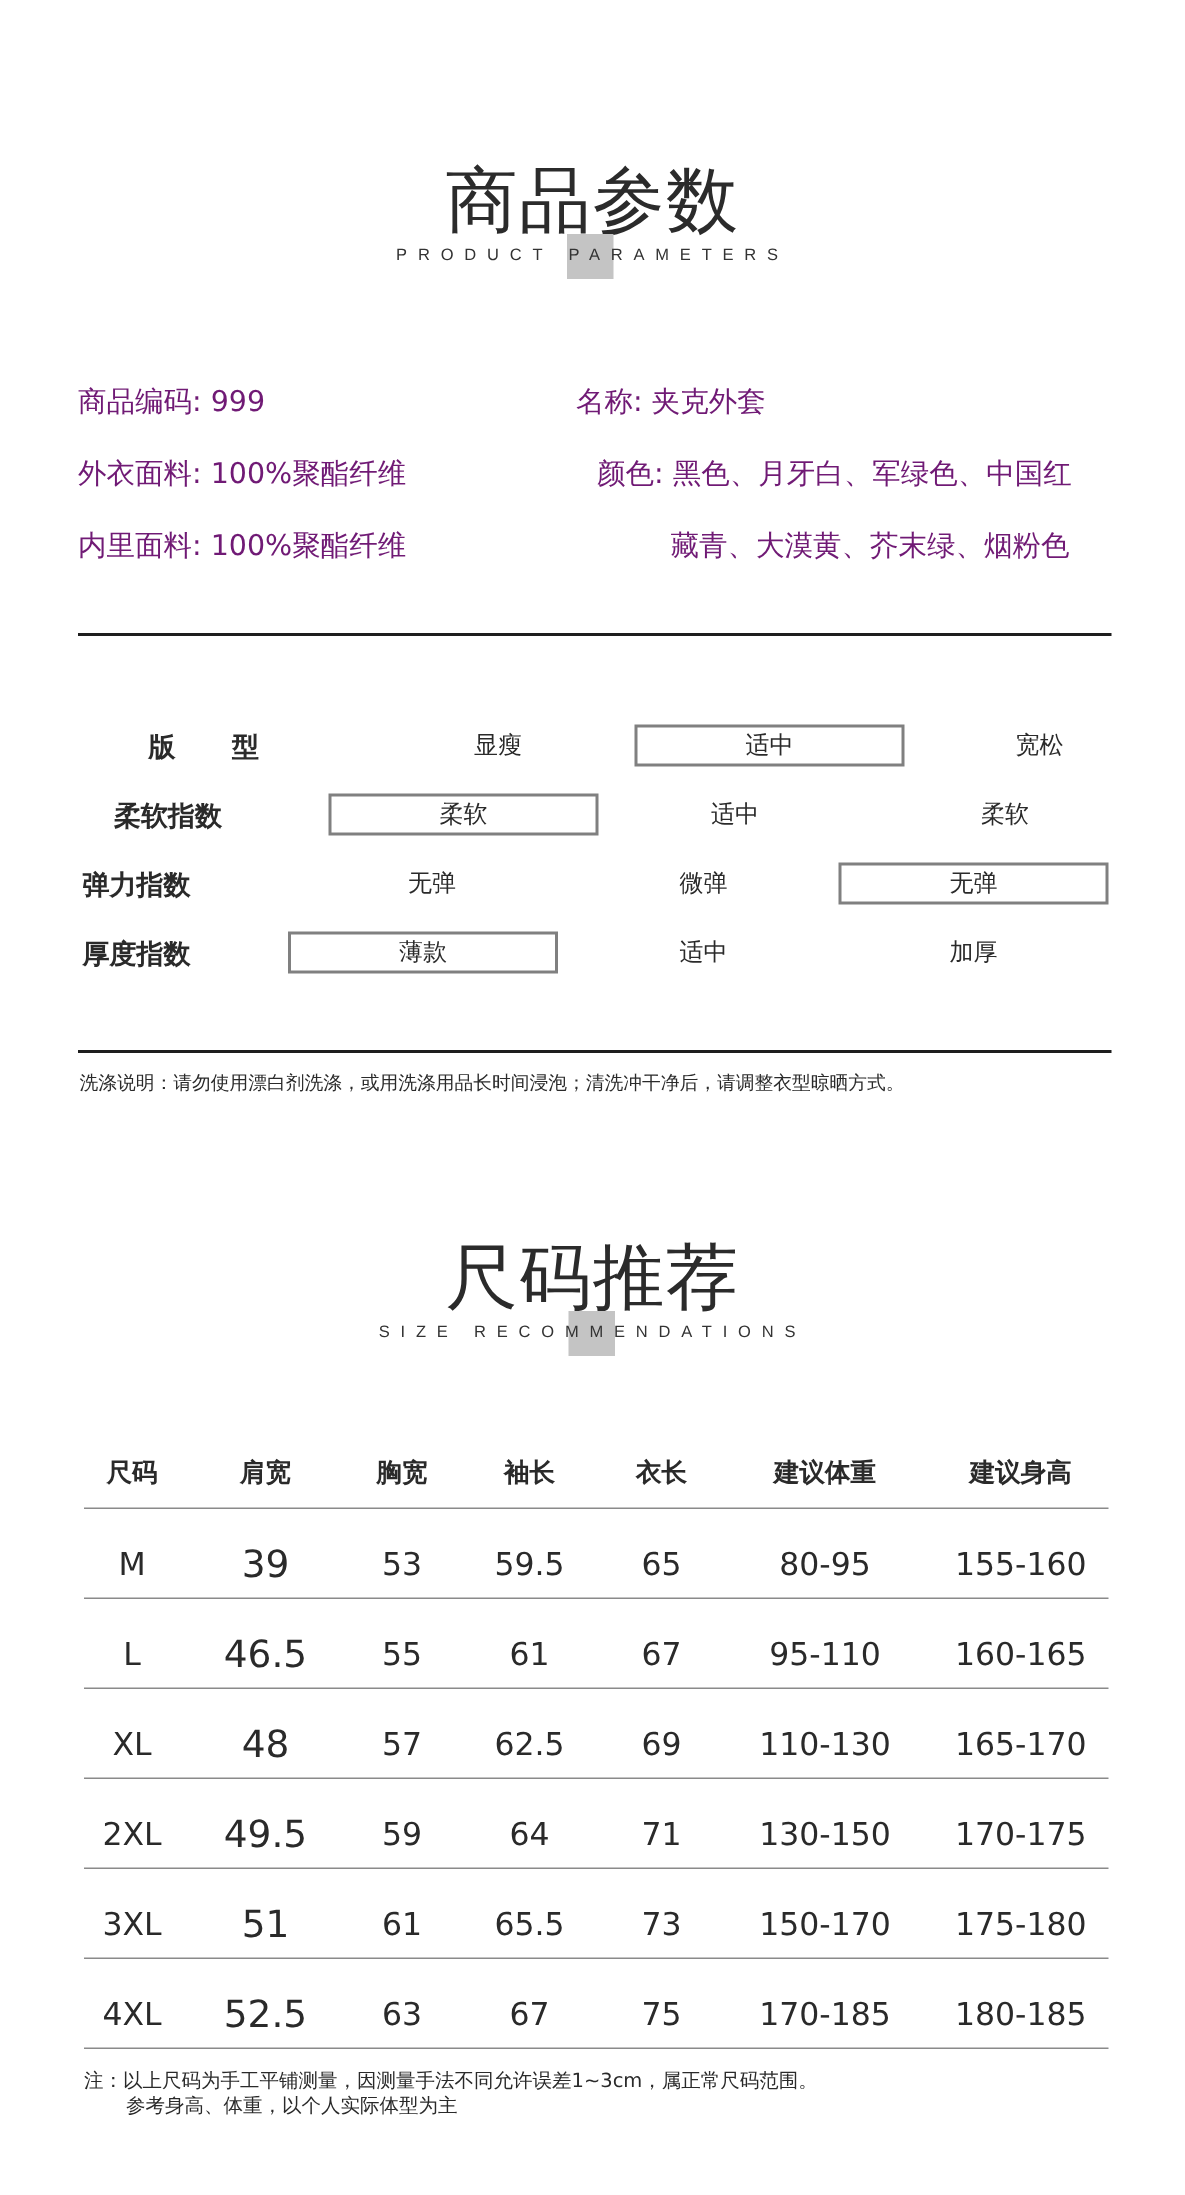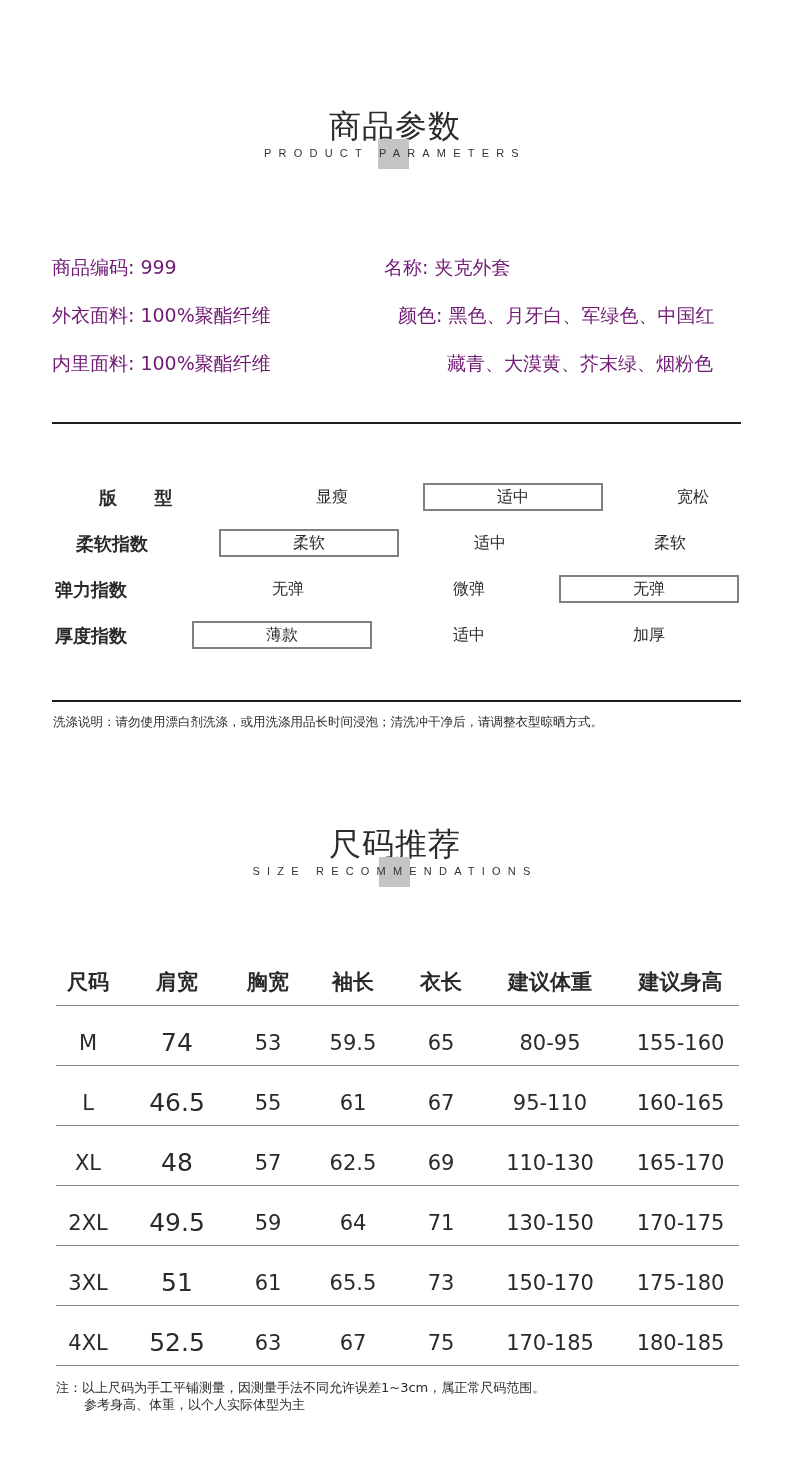--- a/index.html
+++ b/index.html
@@ -1,41 +1,41 @@
 <!DOCTYPE html>
 <html><head>
 <meta charset="utf-8">
 <style>
   * { margin: 0; padding: 0; box-sizing: border-box; }
   html, body { width: 790px; height: 1463px; background: #ffffff; overflow: hidden; }
   body { position: relative; font-family: "DejaVu Sans", "Liberation Sans", sans-serif; color: #262626; }
 
   .title-block { position: absolute; left: 0; width: 790px; text-align: center; }
-  .title-cn { font-size: 32px; font-weight: normal; color: #2b2b2b; letter-spacing: 1px; line-height: 1; }
+  .title-cn { font-size: 48px; font-weight: normal; color: #2b2b2b; letter-spacing: 1px; line-height: 1; }
   .title-en { position: relative; display: inline-block; margin-top: 2px; font-family: "Liberation Sans", sans-serif; font-size: 11px; letter-spacing: 7.2px; color: #333; }
   .title-en .hl { position: absolute; top: -8px; width: 31px; height: 30px; background: #c4c4c4; z-index: 0; }
   .title-en span.txt { position: relative; z-index: 1; }
 
   .params { position: absolute; font-size: 19px; color: #701a75; white-space: nowrap; }
 
   .rule { position: absolute; left: 52px; width: 689px; height: 2px; background: #1e1e1e; }
 
   .idx-row { position: absolute; left: 52px; width: 690px; height: 30px; }
   .idx-label { position: absolute; left: 3px; top: 3px; font-size: 18px; font-weight: bold; color: #2a2a2a; }
   .idx-opt { position: absolute; top: 0; width: 180px; height: 28px; font-size: 16px; color: #2a2a2a; display: flex; align-items: center; justify-content: center; }
   .idx-opt.sel { border: 2px solid #808080; }
 
   .wash { position: absolute; left: 53px; top: 714px; font-size: 12.5px; color: #2a2a2a; white-space: nowrap; }
 
   .size-table { position: absolute; left: 56px; top: 958px; width: 683px; }
   .st-head, .st-row { display: flex; align-items: center; }
   .st-head { height: 48px; border-bottom: 1px solid #8a8a8a; }
   .st-row { height: 60px; border-bottom: 1px solid #8a8a8a; }
   .st-cell { text-align: center; flex: none; }
-  .st-head .st-cell { font-size: 21px; font-weight: bold; color: #2a2a2a; }
+  .st-head .st-cell { font-size: 17px; font-weight: bold; color: #2a2a2a; }
   .st-row .st-cell { font-size: 21px; color: #2a2a2a; padding-top: 14px; }
   .st-row .st-cell.big { font-size: 25px; }
   .c0 { width: 64px; } .c1 { width: 114px; } .c2 { width: 68px; } .c3 { width: 102px; }
   .c4 { width: 74px; } .c5 { width: 144px; } .c6 { width: 117px; }
 
   .note { position: absolute; left: 56px; top: 1379px; font-size: 13px; color: #2a2a2a; line-height: 17px; }
   .note .indent { padding-left: 28px; }
 </style>
 </head>
 <body>
@@ -102,21 +102,21 @@
     <div class="st-cell c1">肩宽</div>
     <div class="st-cell c2">胸宽</div>
     <div class="st-cell c3">袖长</div>
     <div class="st-cell c4">衣长</div>
     <div class="st-cell c5">建议体重</div>
     <div class="st-cell c6">建议身高</div>
   </div>
   <div id="st-body">
       <div class="st-row">
         <div class="st-cell c0">M</div>
-        <div class="st-cell c1 big">74</div>
+        <div class="st-cell c1 big">39</div>
         <div class="st-cell c2">53</div>
         <div class="st-cell c3">59.5</div>
         <div class="st-cell c4">65</div>
         <div class="st-cell c5">80-95</div>
         <div class="st-cell c6">155-160</div>
       </div>
       <div class="st-row">
         <div class="st-cell c0">L</div>
         <div class="st-cell c1 big">46.5</div>
         <div class="st-cell c2">55</div>

